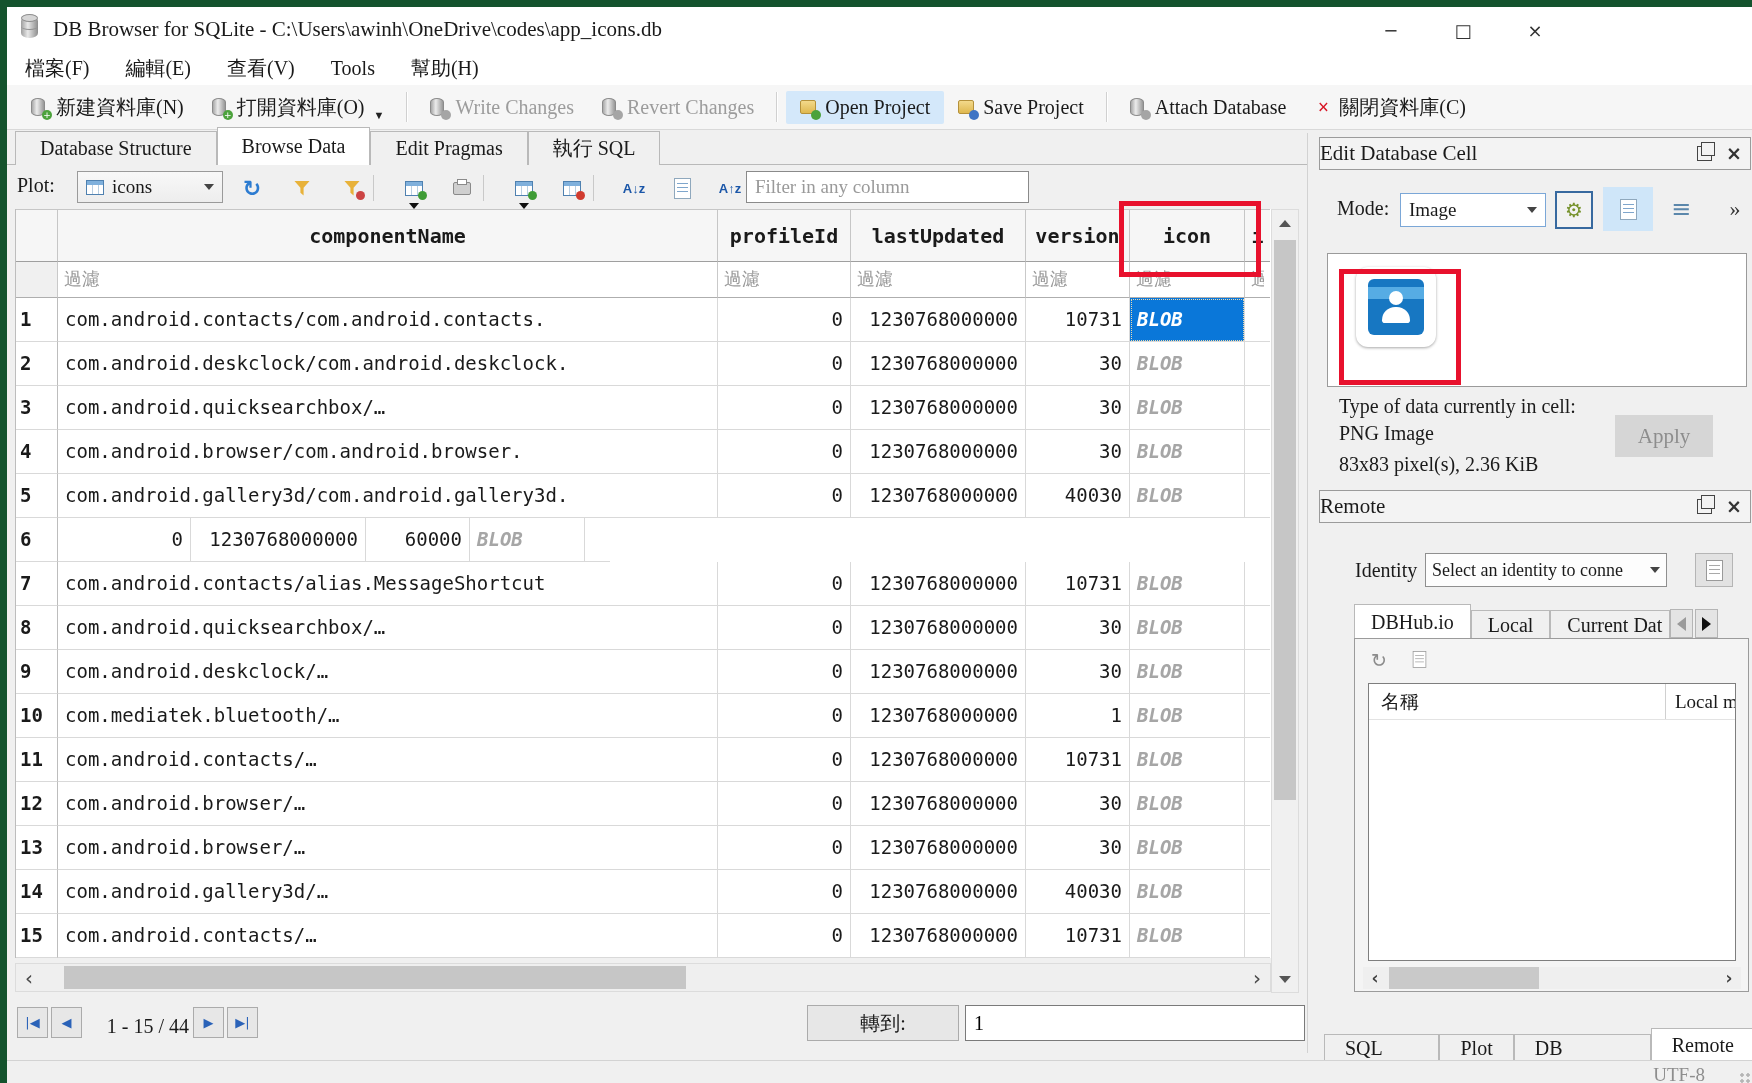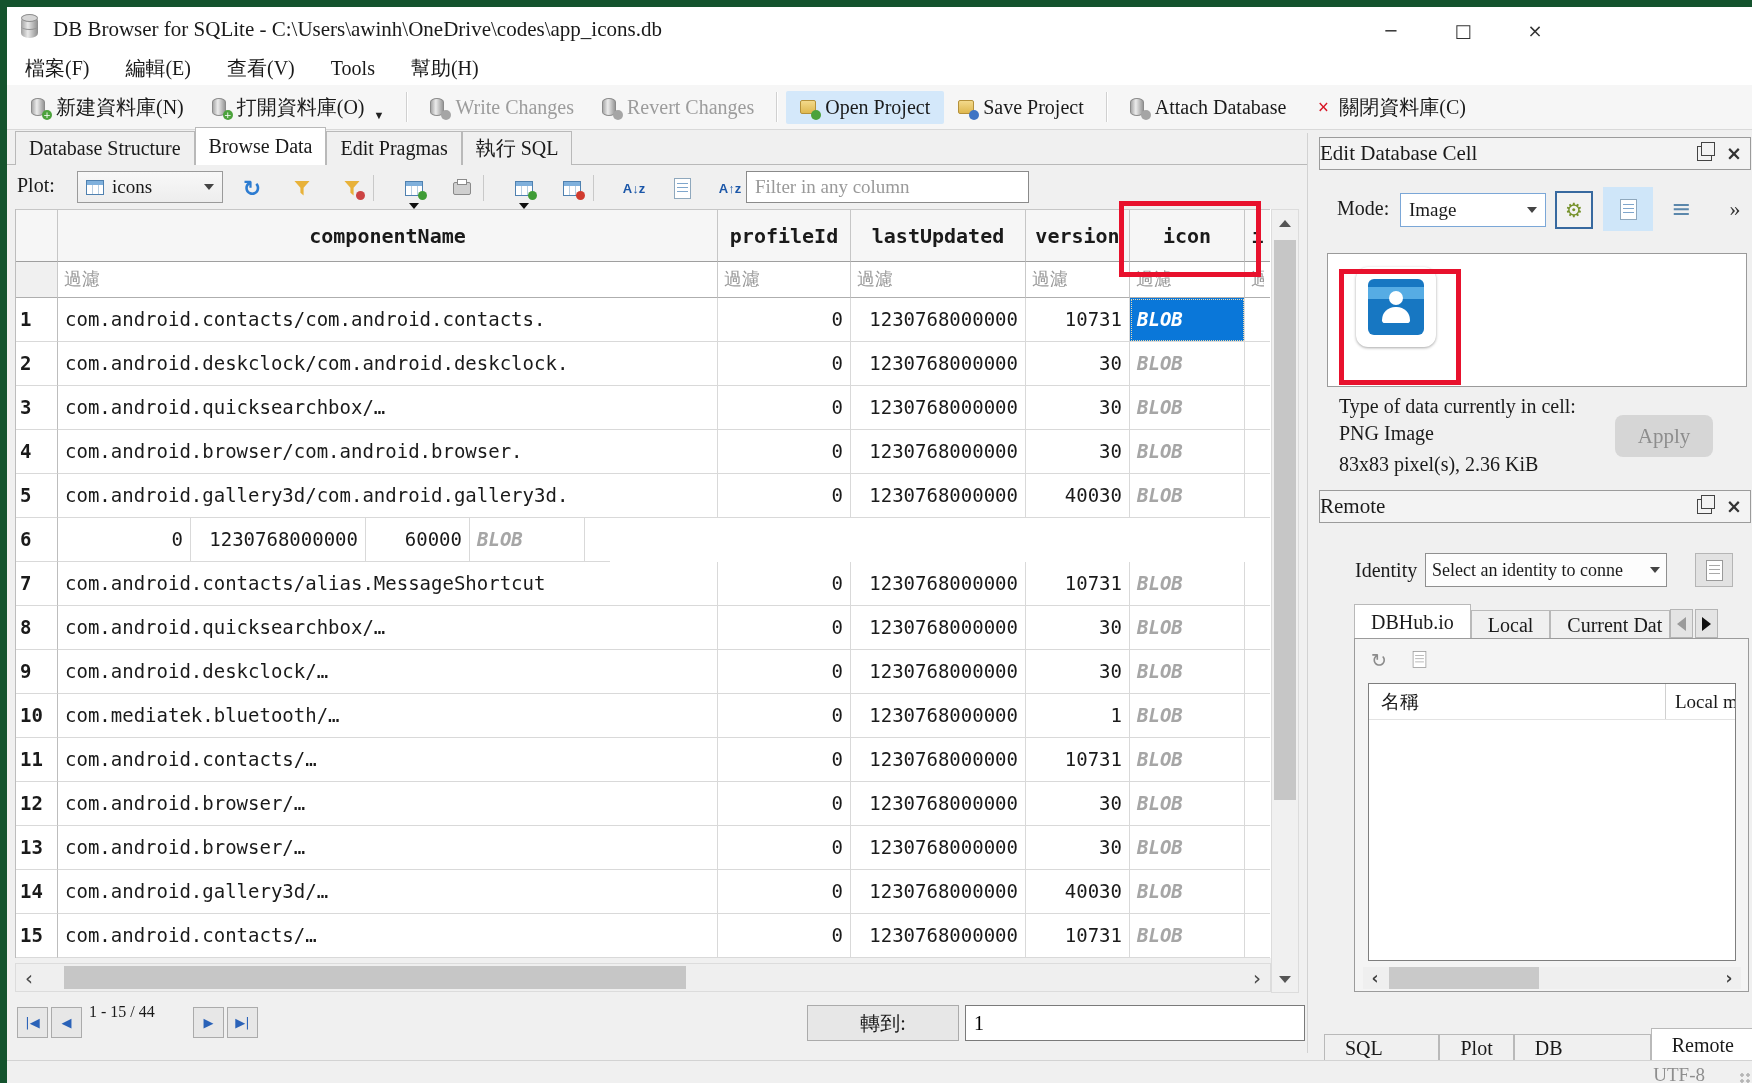--- a/index.html
+++ b/index.html
@@ -37,21 +37,21 @@
   .badge.gray{background:#a5a5a5;}
   .badge.blue{background:#3f74c4;}
   .proj{display:block;width:16px;height:14px;margin-top:4px;background:linear-gradient(#f3d98b,#dfb84f);
         border:1px solid #b5913a;border-radius:2px;box-sizing:border-box;}
   .bigx{font-size:20px;font-weight:bold;color:#d81626;line-height:22px;text-align:center;width:18px;display:block;}
   .tb-caret{font-size:11px;color:#222;margin-left:2px;align-self:flex-end;}
   .tb-sep{width:1px;height:30px;background:#d0d0d0;margin:0 8px;border-right:1px solid #fff;}
   
   .tabline{position:absolute;left:0;top:157px;width:1300px;height:1px;background:#b9b9b9;}
   .tabbar{position:absolute;left:8px;top:125px;height:33px;display:flex;align-items:flex-end;}
-  .tab{padding:4px 13px;font-size:20px;background:#f0f0f0;border:1px solid #b9b9b9;border-bottom:none;height:25px;line-height:25px;margin-top:40px;}
+  .tab{padding:4px 24px;font-size:20px;background:#f0f0f0;border:1px solid #b9b9b9;border-bottom:none;height:25px;line-height:25px;margin-top:40px;}
   .tab.active{background:#fff;height:29px;line-height:29px;position:relative;z-index:2;}
   
   .browsebar{position:absolute;left:8px;top:160px;width:1256px;height:42px;}
   .tbl-label{position:absolute;left:2px;top:7px;font-size:20px;}
   .tbl-combo{position:absolute;left:62px;top:4px;width:146px;height:32px;background:linear-gradient(#f8f8f8,#ededed);
        border:1px solid #9a9a9a;display:flex;align-items:center;padding:0 8px;box-sizing:border-box;gap:8px;font-size:19px;}
   .combo-caret{margin-left:auto;width:0;height:0;border-left:5px solid transparent;border-right:5px solid transparent;
        border-top:6px solid #444;}
   .tico{display:inline-block;width:18px;height:15px;border:1px solid #4f81b0;background:#fff;position:relative;box-sizing:border-box;}
   .tico::before{content:"";position:absolute;left:0;right:0;top:0;height:4px;background:#7fb0dc;}
@@ -104,21 +104,21 @@
   .tri-up{width:0;height:0;border-left:6px solid transparent;border-right:6px solid transparent;border-bottom:7px solid #555;}
   .tri-dn{width:0;height:0;border-left:6px solid transparent;border-right:6px solid transparent;border-top:7px solid #555;}
   .hscroll{position:absolute;left:8px;top:956px;width:1256px;height:29px;background:#efefef;border:1px solid #dcdcdc;box-sizing:border-box;}
   .hthumb{position:absolute;top:2px;bottom:2px;left:48px;width:622px;background:#c6c6c6;}
   .harrow{position:absolute;top:0;bottom:0;width:26px;display:flex;align-items:center;justify-content:center;color:#4a4a4a;
        font-size:20px;font-family:"DejaVu Sans",sans-serif;}
   
   .navrow{position:absolute;left:8px;top:996px;width:1288px;height:44px;}
   .nav-btn{position:absolute;top:4px;width:31px;height:31px;background:#e7e7e7;border:1px solid #ababab;box-sizing:border-box;
        display:flex;align-items:center;justify-content:center;color:#2a62b8;font-size:13px;font-family:"DejaVu Sans",sans-serif;}
-  .nav-range{position:absolute;left:74px;top:0;width:100px;text-align:left;font-size:16px;}
+  .nav-range{position:absolute;left:74px;top:12px;width:100px;text-align:right;font-size:20px;}
   .goto-btn{position:absolute;left:792px;top:2px;width:152px;height:36px;background:#e7e7e7;border:1px solid #ababab;
        box-sizing:border-box;text-align:center;line-height:34px;font-size:20px;}
   .goto-input{position:absolute;left:950px;top:2px;width:340px;height:36px;border:1px solid #7a7a7a;background:#fff;
        font-size:20px;font-family:"Liberation Serif",serif;padding:0 8px;box-sizing:border-box;}
   
   .splitline{position:absolute;left:1300px;top:126px;width:1px;height:920px;background:#d2d2d2;}
   .dock{position:absolute;left:1308px;top:126px;width:440px;height:934px;}
   .panel-head{position:absolute;left:4px;width:432px;height:33px;background:#f3f3f3;border:1px solid #9b9b9b;
        box-sizing:border-box;font-size:21px;line-height:31px;}
   .ph-icons{position:absolute;right:8px;top:6px;display:flex;gap:14px;align-items:center;}
@@ -136,21 +136,21 @@
   .more{left:404px;top:60px;width:32px;height:32px;font-size:22px;color:#333;}
   .preview{position:absolute;left:12px;top:120px;width:420px;height:134px;background:#fff;border:1px solid #9a9a9a;box-sizing:border-box;}
   .contact-icon{position:absolute;left:28px;top:13px;width:80px;height:80px;background:#fff;border-radius:12px;
        box-shadow:0 1px 3px rgba(0,0,0,.35);}
   .contact-card{position:absolute;left:12px;top:12px;width:56px;height:56px;background:#1777c2;border-radius:6px;overflow:hidden;}
   .contact-card::before{content:"";position:absolute;left:-4px;top:8px;width:64px;height:12px;background:#56ace4;}
   .person-head{position:absolute;left:21px;top:12px;width:14px;height:14px;border-radius:50%;background:#fff;}
   .person-body{position:absolute;left:14px;top:28px;width:28px;height:16px;border-radius:14px 14px 3px 3px;background:#fff;}
   .type-line{position:absolute;left:24px;font-size:20px;}
   .apply-btn{position:absolute;left:300px;top:282px;width:98px;height:42px;background:#d6d6d6;color:#8d8d8d;
-       text-align:center;line-height:42px;font-size:21px;border-radius:8px;}
+       text-align:center;line-height:42px;font-size:21px;}
   
   .idn-label{position:absolute;left:40px;top:426px;font-size:20px;}
   .idn-combo{position:absolute;left:110px;top:420px;width:242px;height:34px;background:#fdfdfd;border:1px solid #8f8f8f;
        display:flex;align-items:center;font-size:18px;padding:0 6px;box-sizing:border-box;white-space:nowrap;overflow:hidden;}
   .idn-btn{position:absolute;left:380px;top:420px;width:38px;height:34px;background:#e2e2e2;border:1px solid #b5b5b5;
        box-sizing:border-box;display:flex;align-items:center;justify-content:center;}
   .page.gray{border-color:#9a9a9a;}.page.gray::after{background:#a9a9a9;box-shadow:0 4px 0 #a9a9a9,0 8px 0 #a9a9a9;}
   .rtabs{position:absolute;left:39px;top:470px;height:36px;display:flex;align-items:flex-end;}
   .rtab{padding:0 16px;font-size:20px;background:#f0f0f0;border:1px solid #b9b9b9;border-bottom:none;height:28px;line-height:28px;
        white-space:nowrap;overflow:hidden;}

